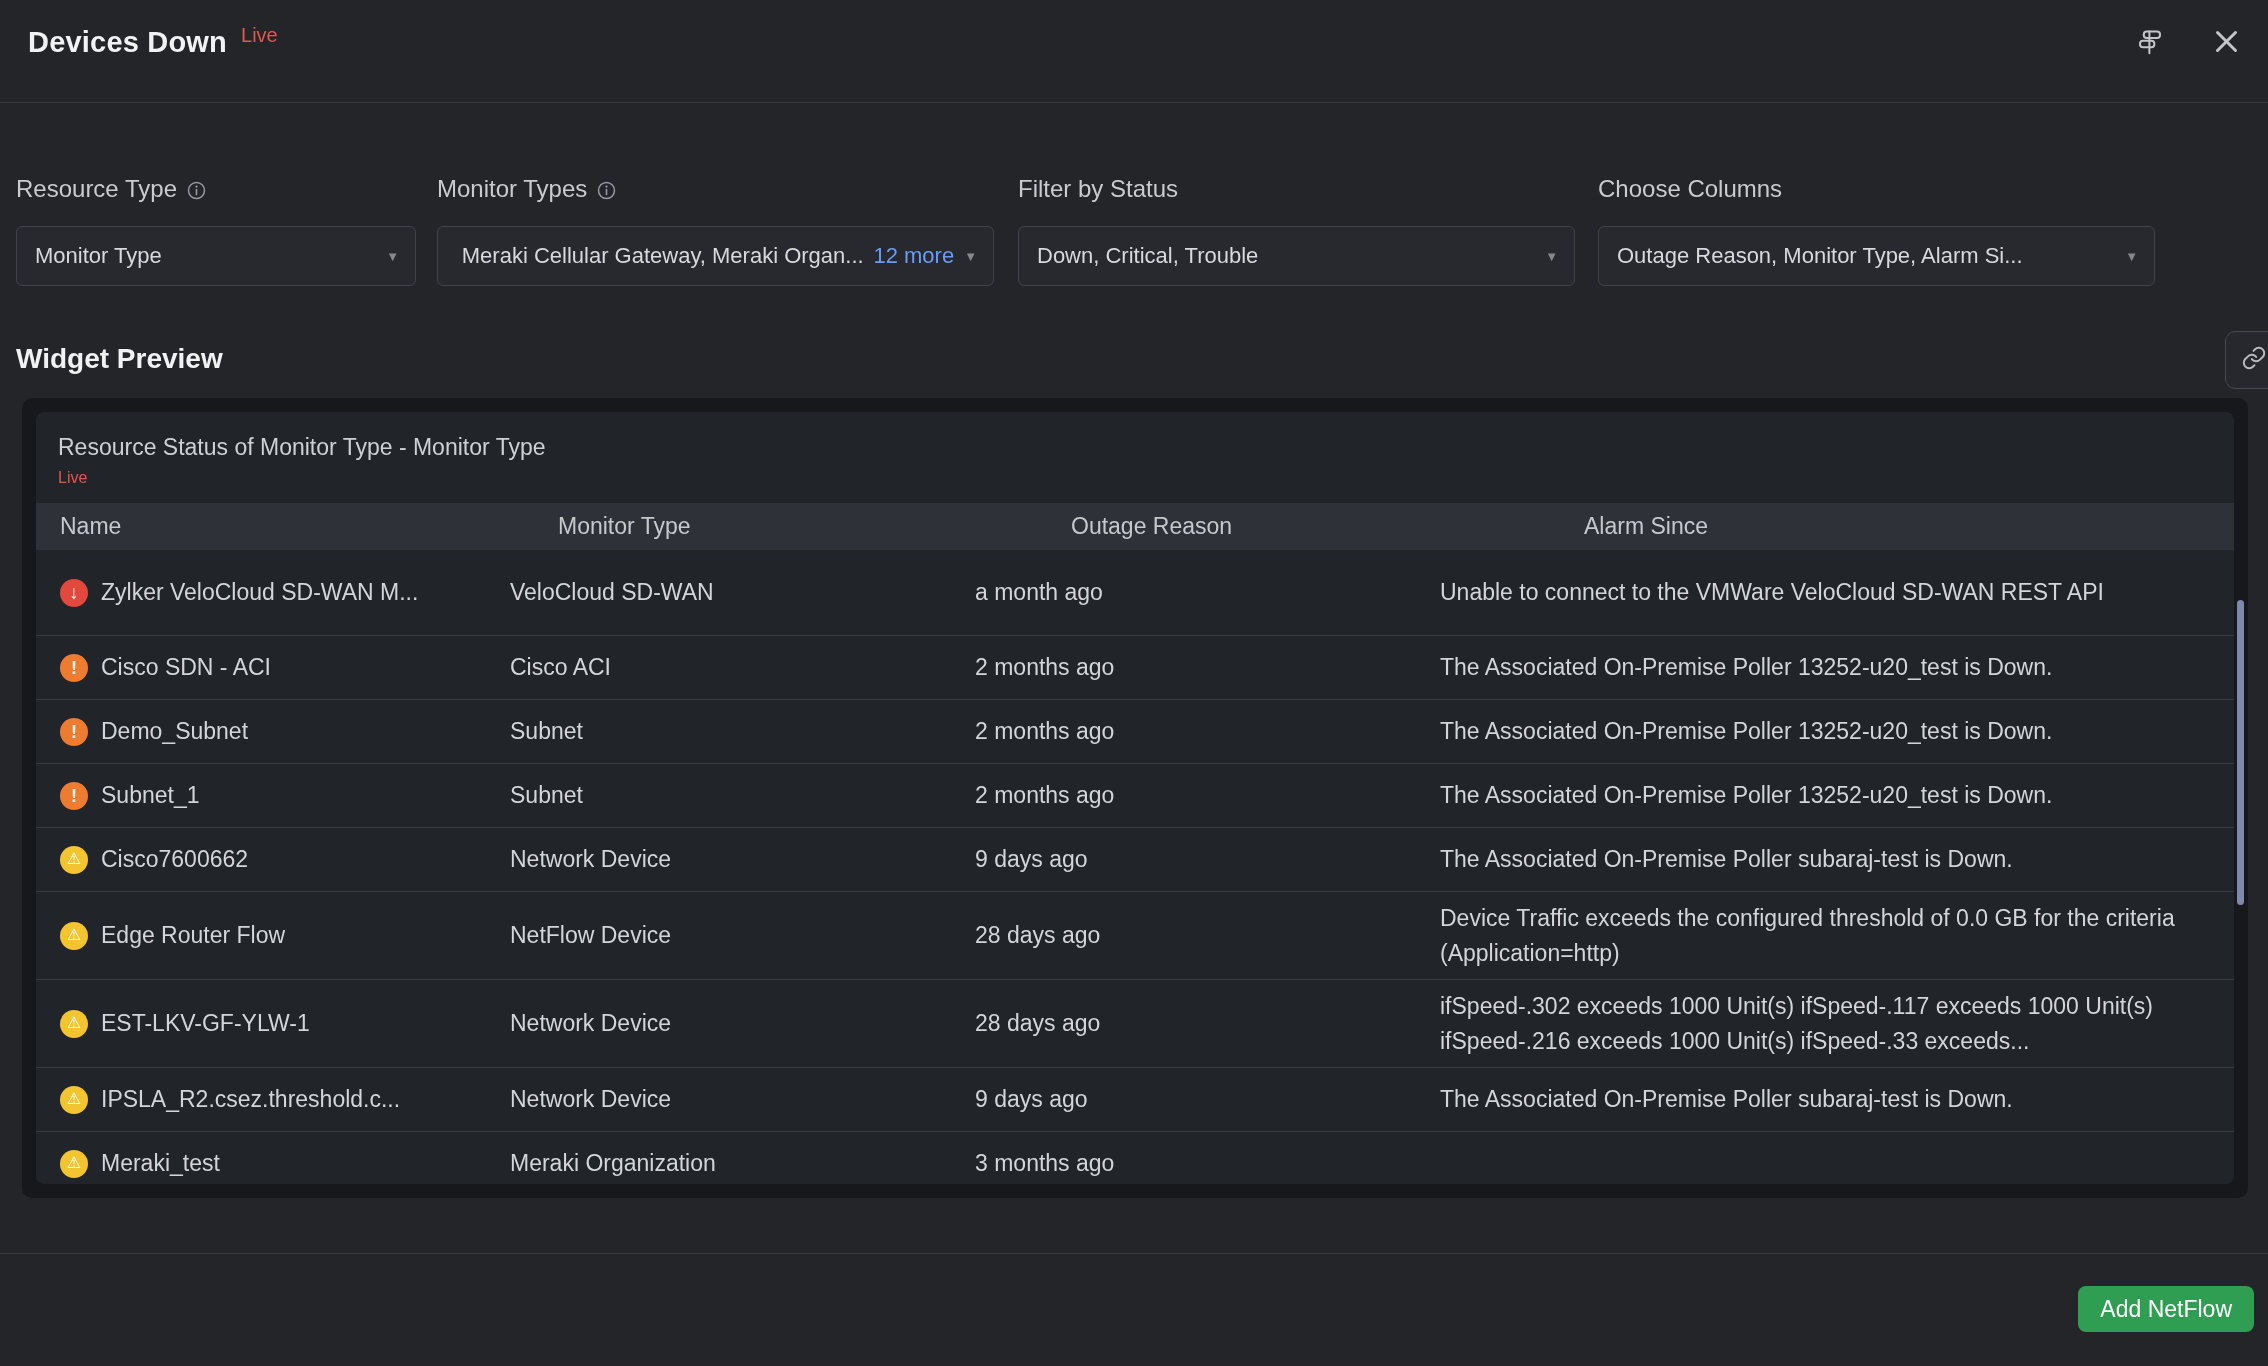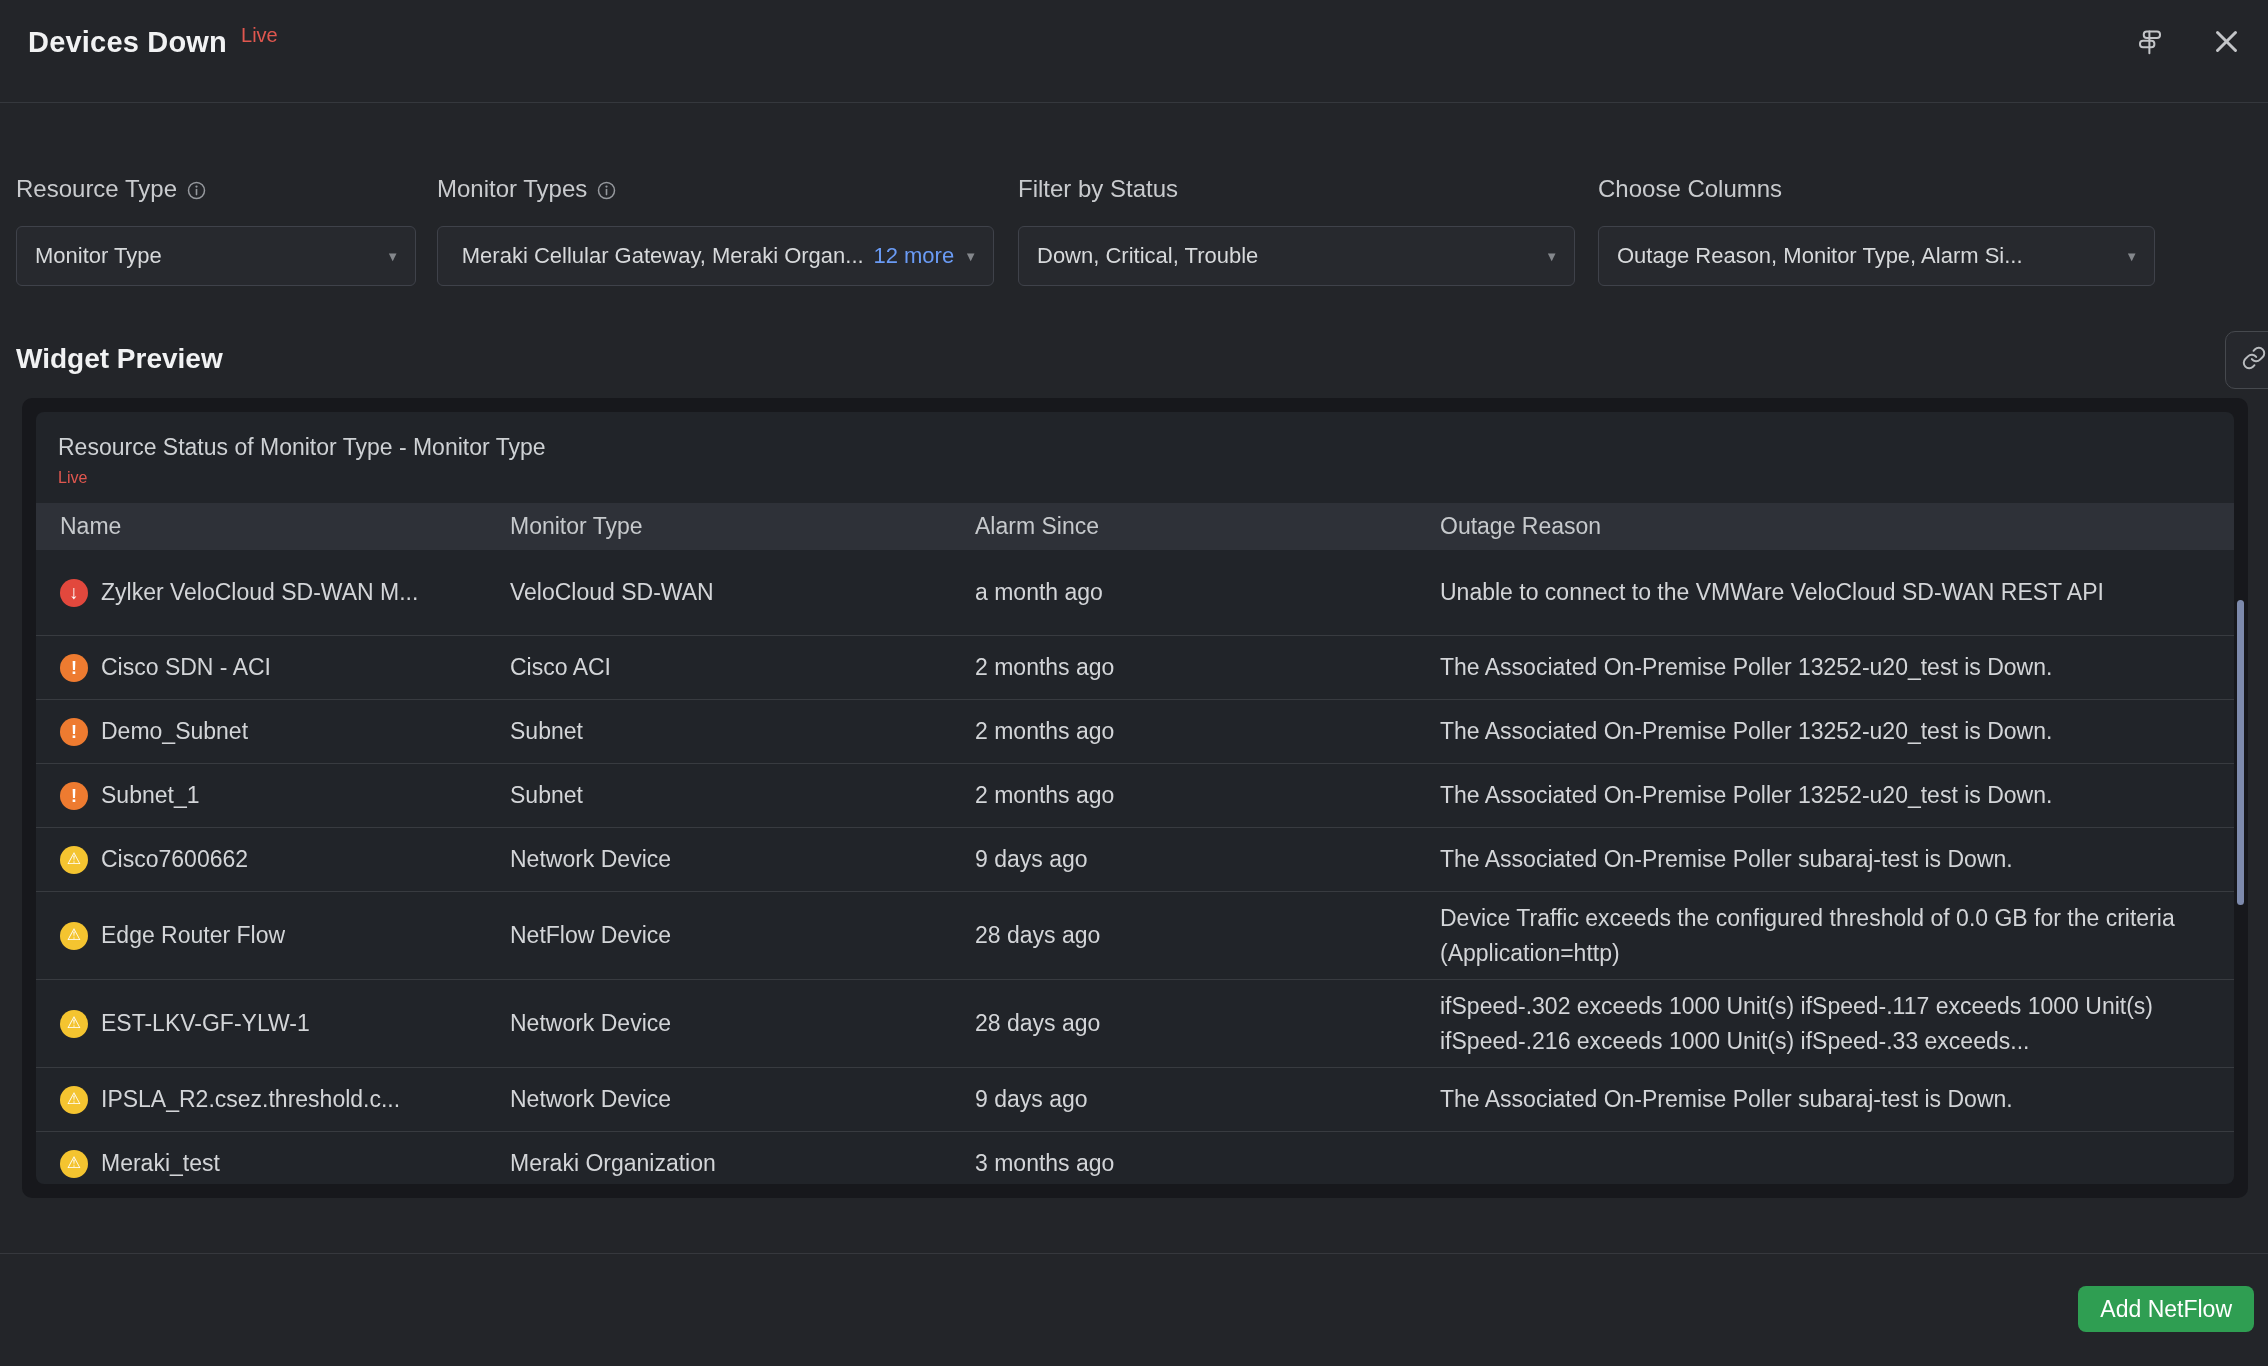--- a/index.html
+++ b/index.html
@@ -57,21 +57,21 @@
   .panel-inner {
     background:#212429; border-radius:8px; height:772px; overflow:hidden; position:relative;
   }
   .widget-title-row { display:flex; align-items:flex-start; gap:10px; padding:22px 22px 16px 22px;flex-direction:column; }
   .widget-title { font-size:23px; color:#ced1d4; }
   .widget-live { font-size:16px; color:#e0574f; margin-top:-2px; }
 
   .t-head {
     display:grid; grid-template-columns:450px 465px 465px 1fr;
     background:#2e3138; min-height:47px; align-items:center; padding:0 24px;
-    font-size:23px; color:#c6c9cc;
+    font-size:23px; color:#c6c9cc;gap:48px;
   }
   .t-row {
     display:grid; grid-template-columns:450px 465px 465px 1fr;
     align-items:center; padding:9px 24px; min-height:64px;
     border-top:1px solid #383b40; font-size:23px; color:#d3d5d8;
   }
   .t-row:first-child { border-top:none; min-height:85px; }
   .cell { padding-right:20px; }
   .name-cell { display:flex; align-items:center; gap:13px; overflow:hidden; }
   .nm { white-space:nowrap; overflow:hidden; text-overflow:ellipsis; }
@@ -198,22 +198,22 @@
 
 <div class="panel-outer">
   <div class="panel-inner">
     <div class="widget-title-row">
       <span class="widget-title">Resource Status of Monitor Type - Monitor Type</span>
       <span class="widget-live">Live</span>
     </div>
     <div class="t-head">
       <div class="cell">Name</div>
       <div class="cell">Monitor Type</div>
+      <div class="cell">Outage Reason</div>
       <div class="cell">Alarm Since</div>
-      <div class="cell">Outage Reason</div>
     </div>
     <div>
   <div class="t-row">
     <div class="cell name-cell">
       <span class="status-ic st-down">
               <span class="glyph">↓</span>
             </span>
       <span class="nm">Zylker VeloCloud SD-WAN M...</span>
     </div>
     <div class="cell">VeloCloud SD-WAN</div>

